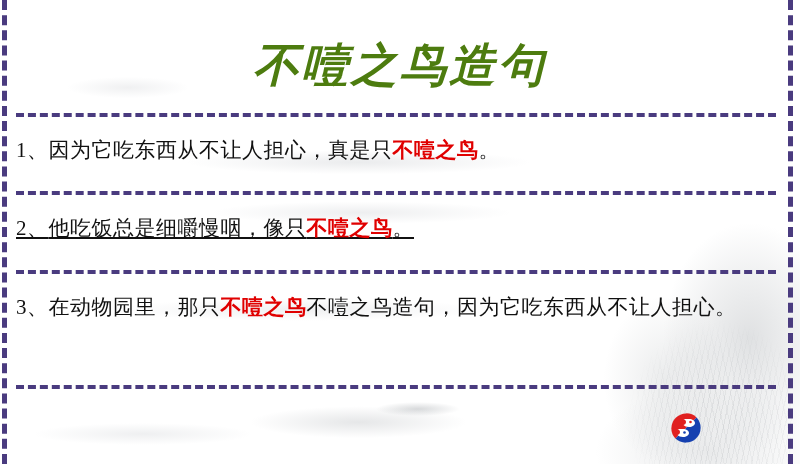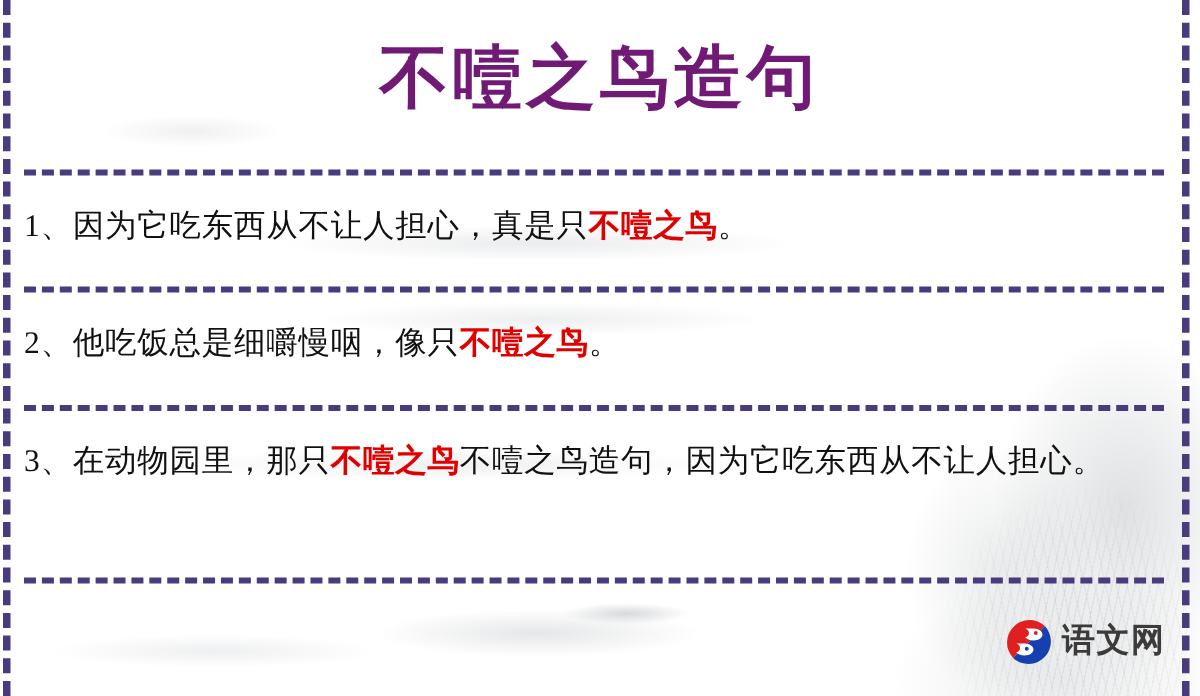--- a/index.html
+++ b/index.html
@@ -113,28 +113,29 @@
   
   .content {
     position: relative;
     z-index: 3;
   }
 
   .page-title {
     position: absolute;
     left: 0;
     right: 0;
-    top: 22px;
+    top: 36px;
     text-align: center;
     font-family: "DejaVu Serif", "Liberation Serif", serif;
     font-weight: 700;
     font-size: 46px;
     line-height: 58px;
     letter-spacing: 3px;
-    color: #701a75;
+    color: #4d7c0f;
+    font-style: italic;
   }
 
   .divider {
     position: absolute;
     left: 16px;
     right: 24px;
     height: 0;
     border-top: 4px dashed #4a3b7f;
     z-index: 3;
   }
@@ -147,21 +148,21 @@
     position: absolute;
     left: 16px;
     right: 30px;
     font-size: 21px;
     line-height: 38px;
     color: #111111;
     letter-spacing: 0.5px;
     font-family: "DejaVu Serif", "Liberation Serif", serif;
   }
   .sentence.s1 { top: 131px; }
-  .sentence.s2 { top: 209px; }
+  .sentence.s2 { top: 209px; text-decoration: underline; }
   .sentence.s3 { top: 288px; }
 
   .num {
     font-family: "Liberation Serif", "DejaVu Serif", serif;
   }
   .kw {
     color: #e00000;
     font-weight: 700;
     margin-top: 48px;
   }
@@ -237,17 +238,16 @@
       <svg class="logo-mark" viewBox="0 0 64 64">
         <path d="M32 2 A30 30 0 0 1 53.2 53.2 L32 32 Z
                  M32 2 A30 30 0 0 0 10.8 53.2 L32 32 Z" fill="none"></path>
         <path d="M53.2 10.8 A30 30 0 0 0 10.8 53.2 Z" fill="#e02020"></path>
         <path d="M53.2 10.8 A30 30 0 0 1 10.8 53.2 Z" fill="#1540b0"></path>
         <path d="M38 14 c7 0 12 4 12 8 c0 4 -5 8 -12 8 c-5 0 -9 -2 -11 -4 c3 -1 5 -3 5 -6 c0 -3 -2 -5 -5 -6 c2 -0 5 0 11 0 z" fill="#ffffff"></path>
         <path d="M26 34 c7 0 12 4 12 8 c0 4 -5 8 -12 8 c-5 0 -9 -2 -11 -4 c3 -1 5 -3 5 -6 c0 -3 -2 -5 -5 -6 c2 -0 5 0 11 0 z" fill="#ffffff"></path>
         <circle cx="41" cy="20" r="2.6" fill="#e02020"></circle>
         <circle cx="29" cy="41" r="2.6" fill="#1540b0"></circle>
       </svg>
-      <span class="logo-text">语文网</span>
     </div>
 
   </div>
 </div>
 
 </body></html>

